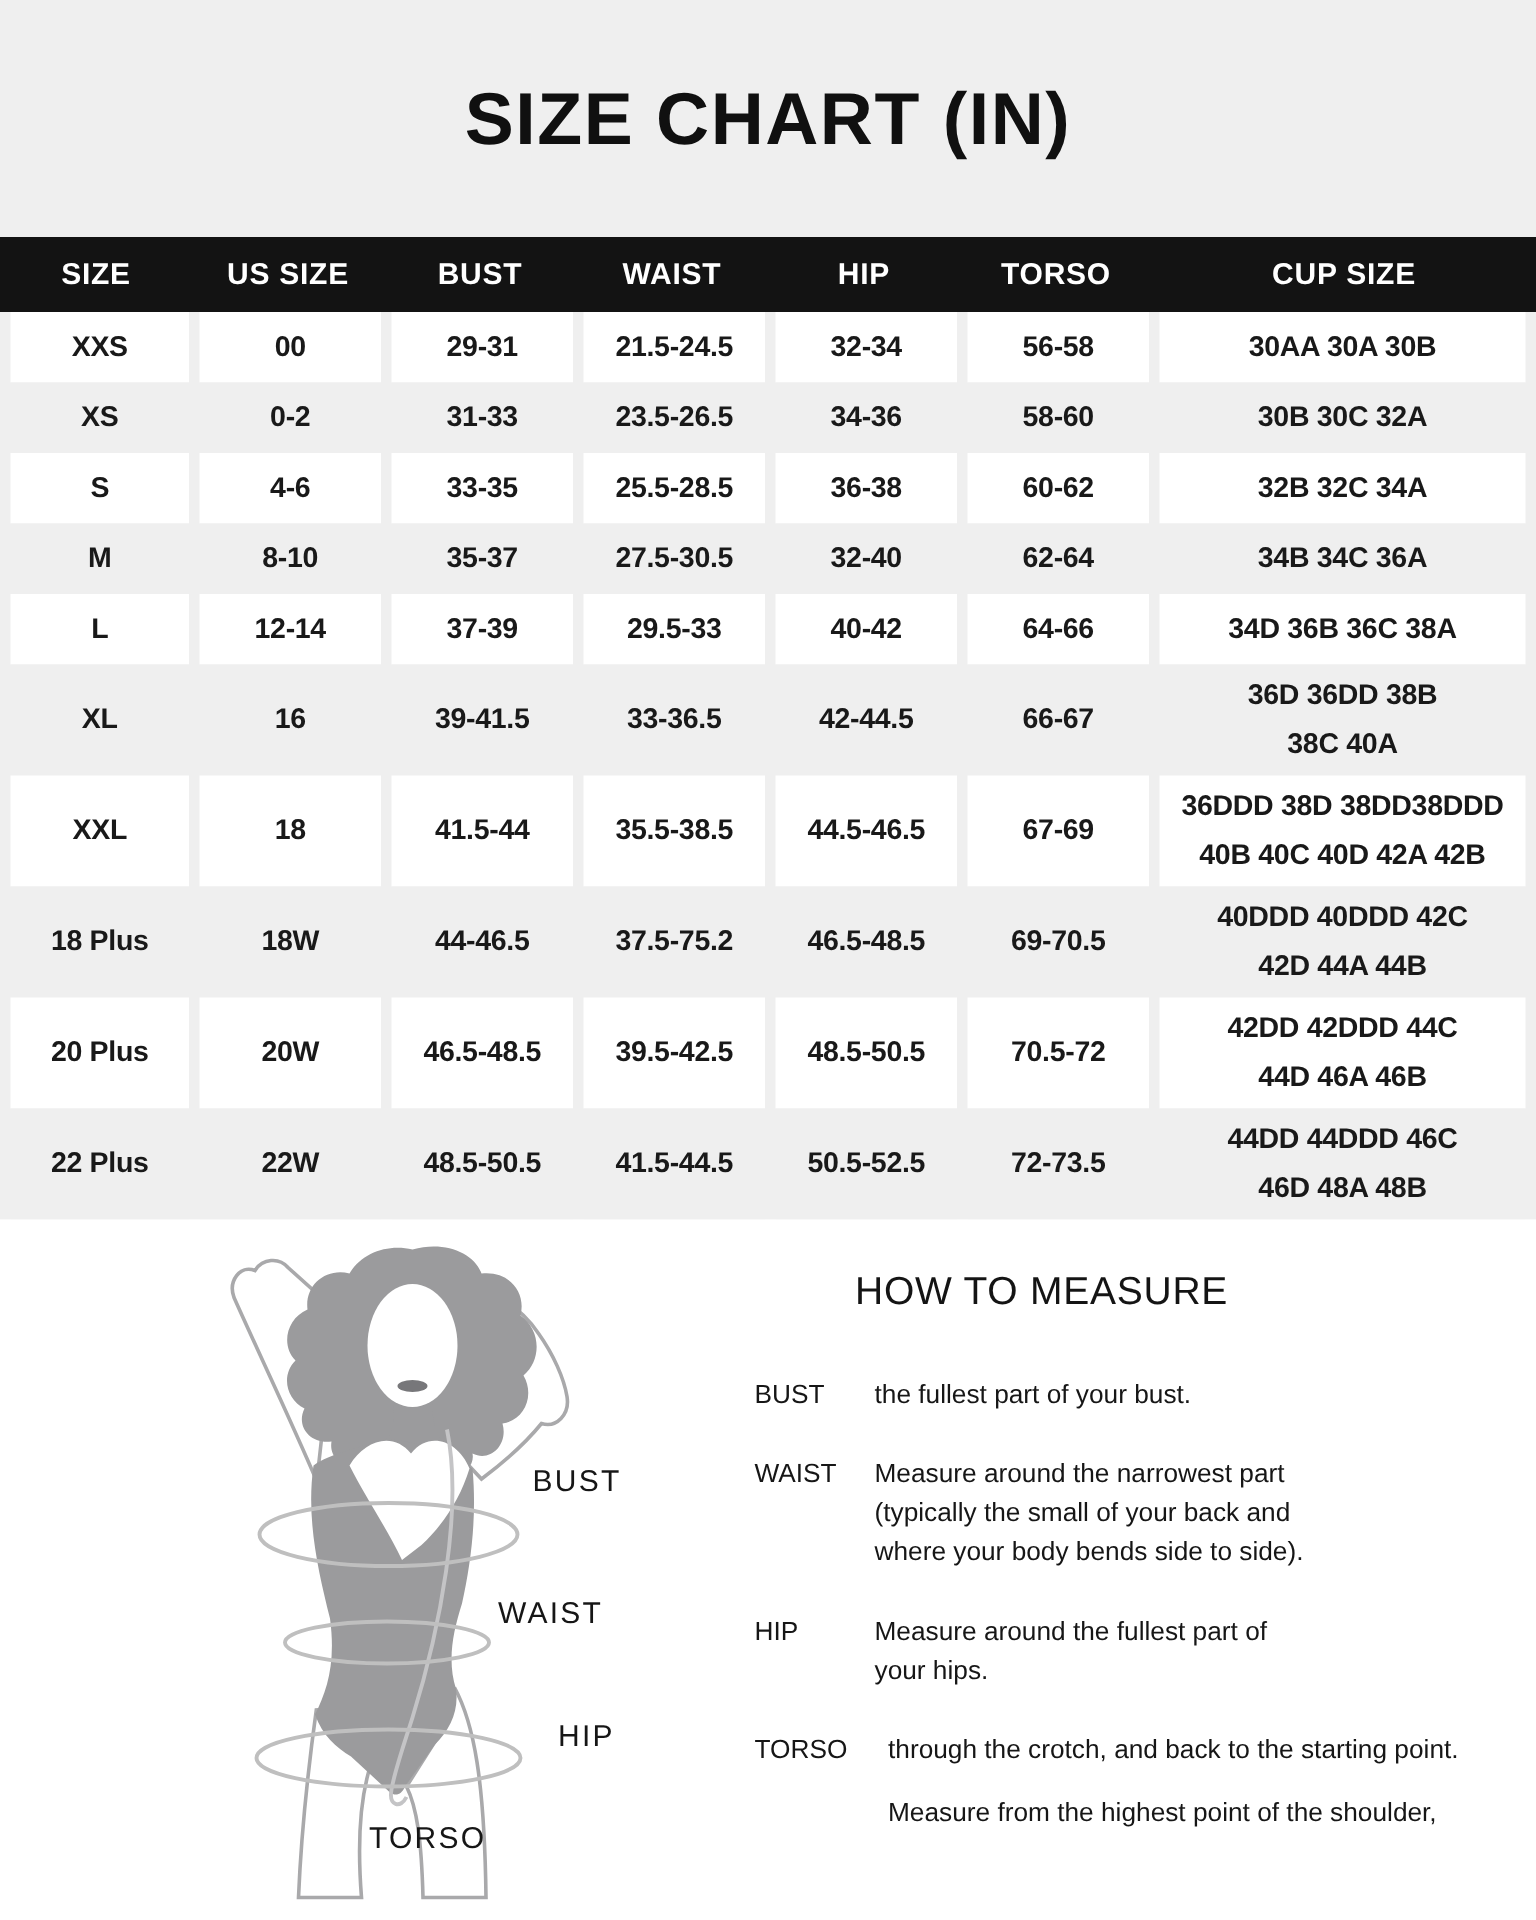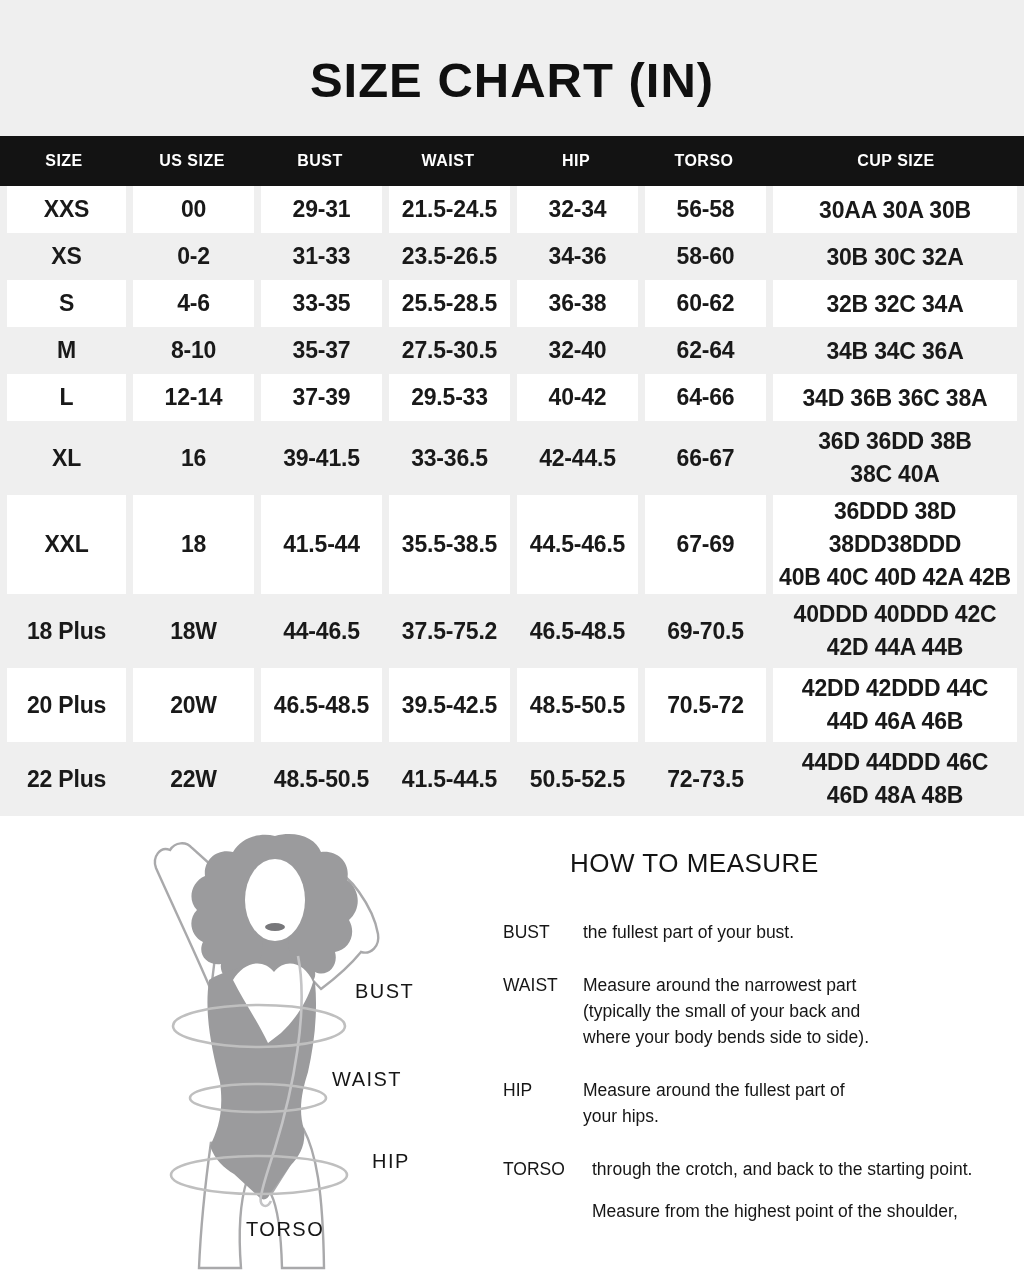--- a/index.html
+++ b/index.html
@@ -6,37 +6,37 @@
     --header-bg:#131313; --header-text:#ffffff; --row-alt-bg:#efefef;
     --page-top-bg:#efefef; --text:#1a1a1a; --figure-gray:#9b9b9d;
     --hoop-gray:#bfbfbf; --outline-gray:#a9a9ab; --white:#ffffff;
   }
   *{box-sizing:border-box; margin:0; padding:0;}
   html,body{width:1024px; background:#fff;}
   body{font-family:"Liberation Sans", sans-serif; color:var(--text); width:1024px; height:1280px; overflow:hidden;}
   .page{position:relative; width:1024px; height:1280px; background:#fff;}
 
   
-  .top-band{height:136px; background:var(--page-top-bg);}
+  .top-band{height:158px; background:var(--page-top-bg);}
   .top-band h1{
     text-align:center; padding-top:52px; font-size:49px; font-weight:700;
     letter-spacing:1px; color:#101010;
   }
 
   
   .table-section{background:var(--row-alt-bg);}
   .thead{
     display:flex; align-items:center; height:50px; background:var(--header-bg);
-    color:var(--header-text); font-weight:700; font-size:16px; letter-spacing:.5px;
+    color:var(--header-text); font-weight:700; font-size:20px; letter-spacing:.5px;
   }
   .thead .th{flex:0 0 128px; text-align:center;}
   .thead .th.wide{flex:0 0 256px;}
   table.size-table{
     width:1024px; table-layout:fixed; border-collapse:separate; border-spacing:7px 0;
-    background:var(--row-alt-bg); font-size:23px; font-weight:700; color:#191919;
+    background:var(--row-alt-bg); font-size:19px; font-weight:700; color:#191919;
   }
   table.size-table td{
     text-align:center; vertical-align:middle; height:47px; padding:0;
     letter-spacing:-0.2px;
   }
   table.size-table tr.tall td{height:74px;}
   table.size-table tbody tr:nth-child(odd) td{background:var(--white);}
   table.size-table tbody tr:nth-child(even) td{background:var(--row-alt-bg);}
   td.cup .line{line-height:24px;}
   tr.tall td.cup .line{line-height:33px;}

